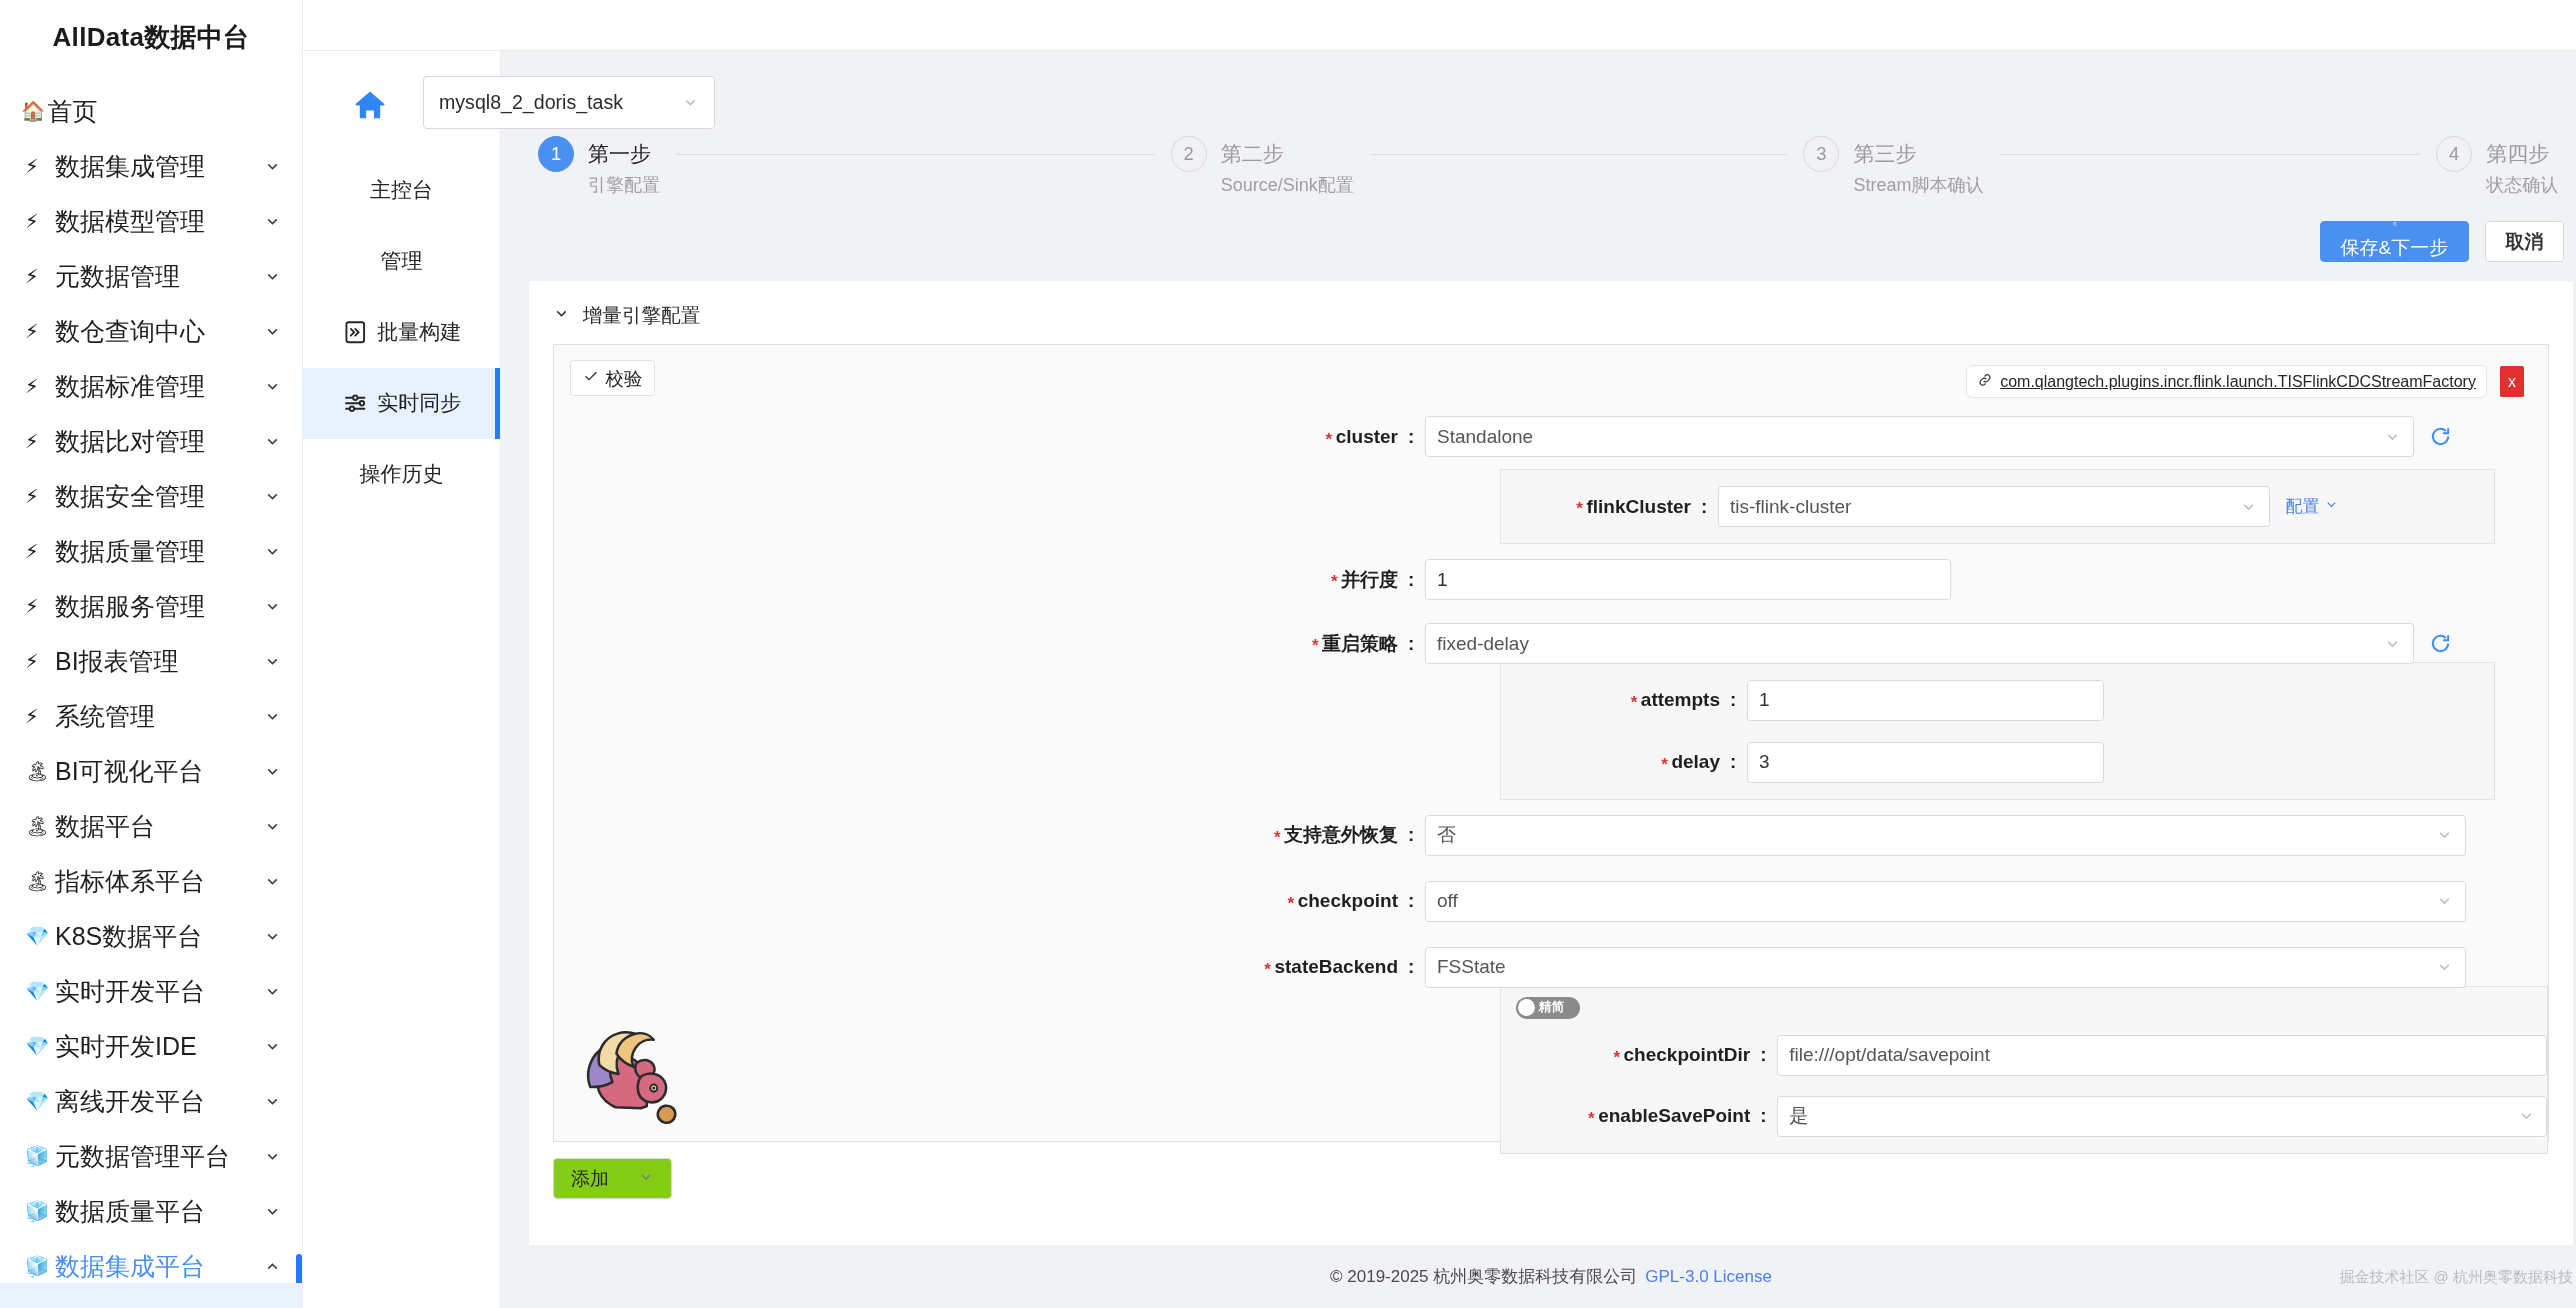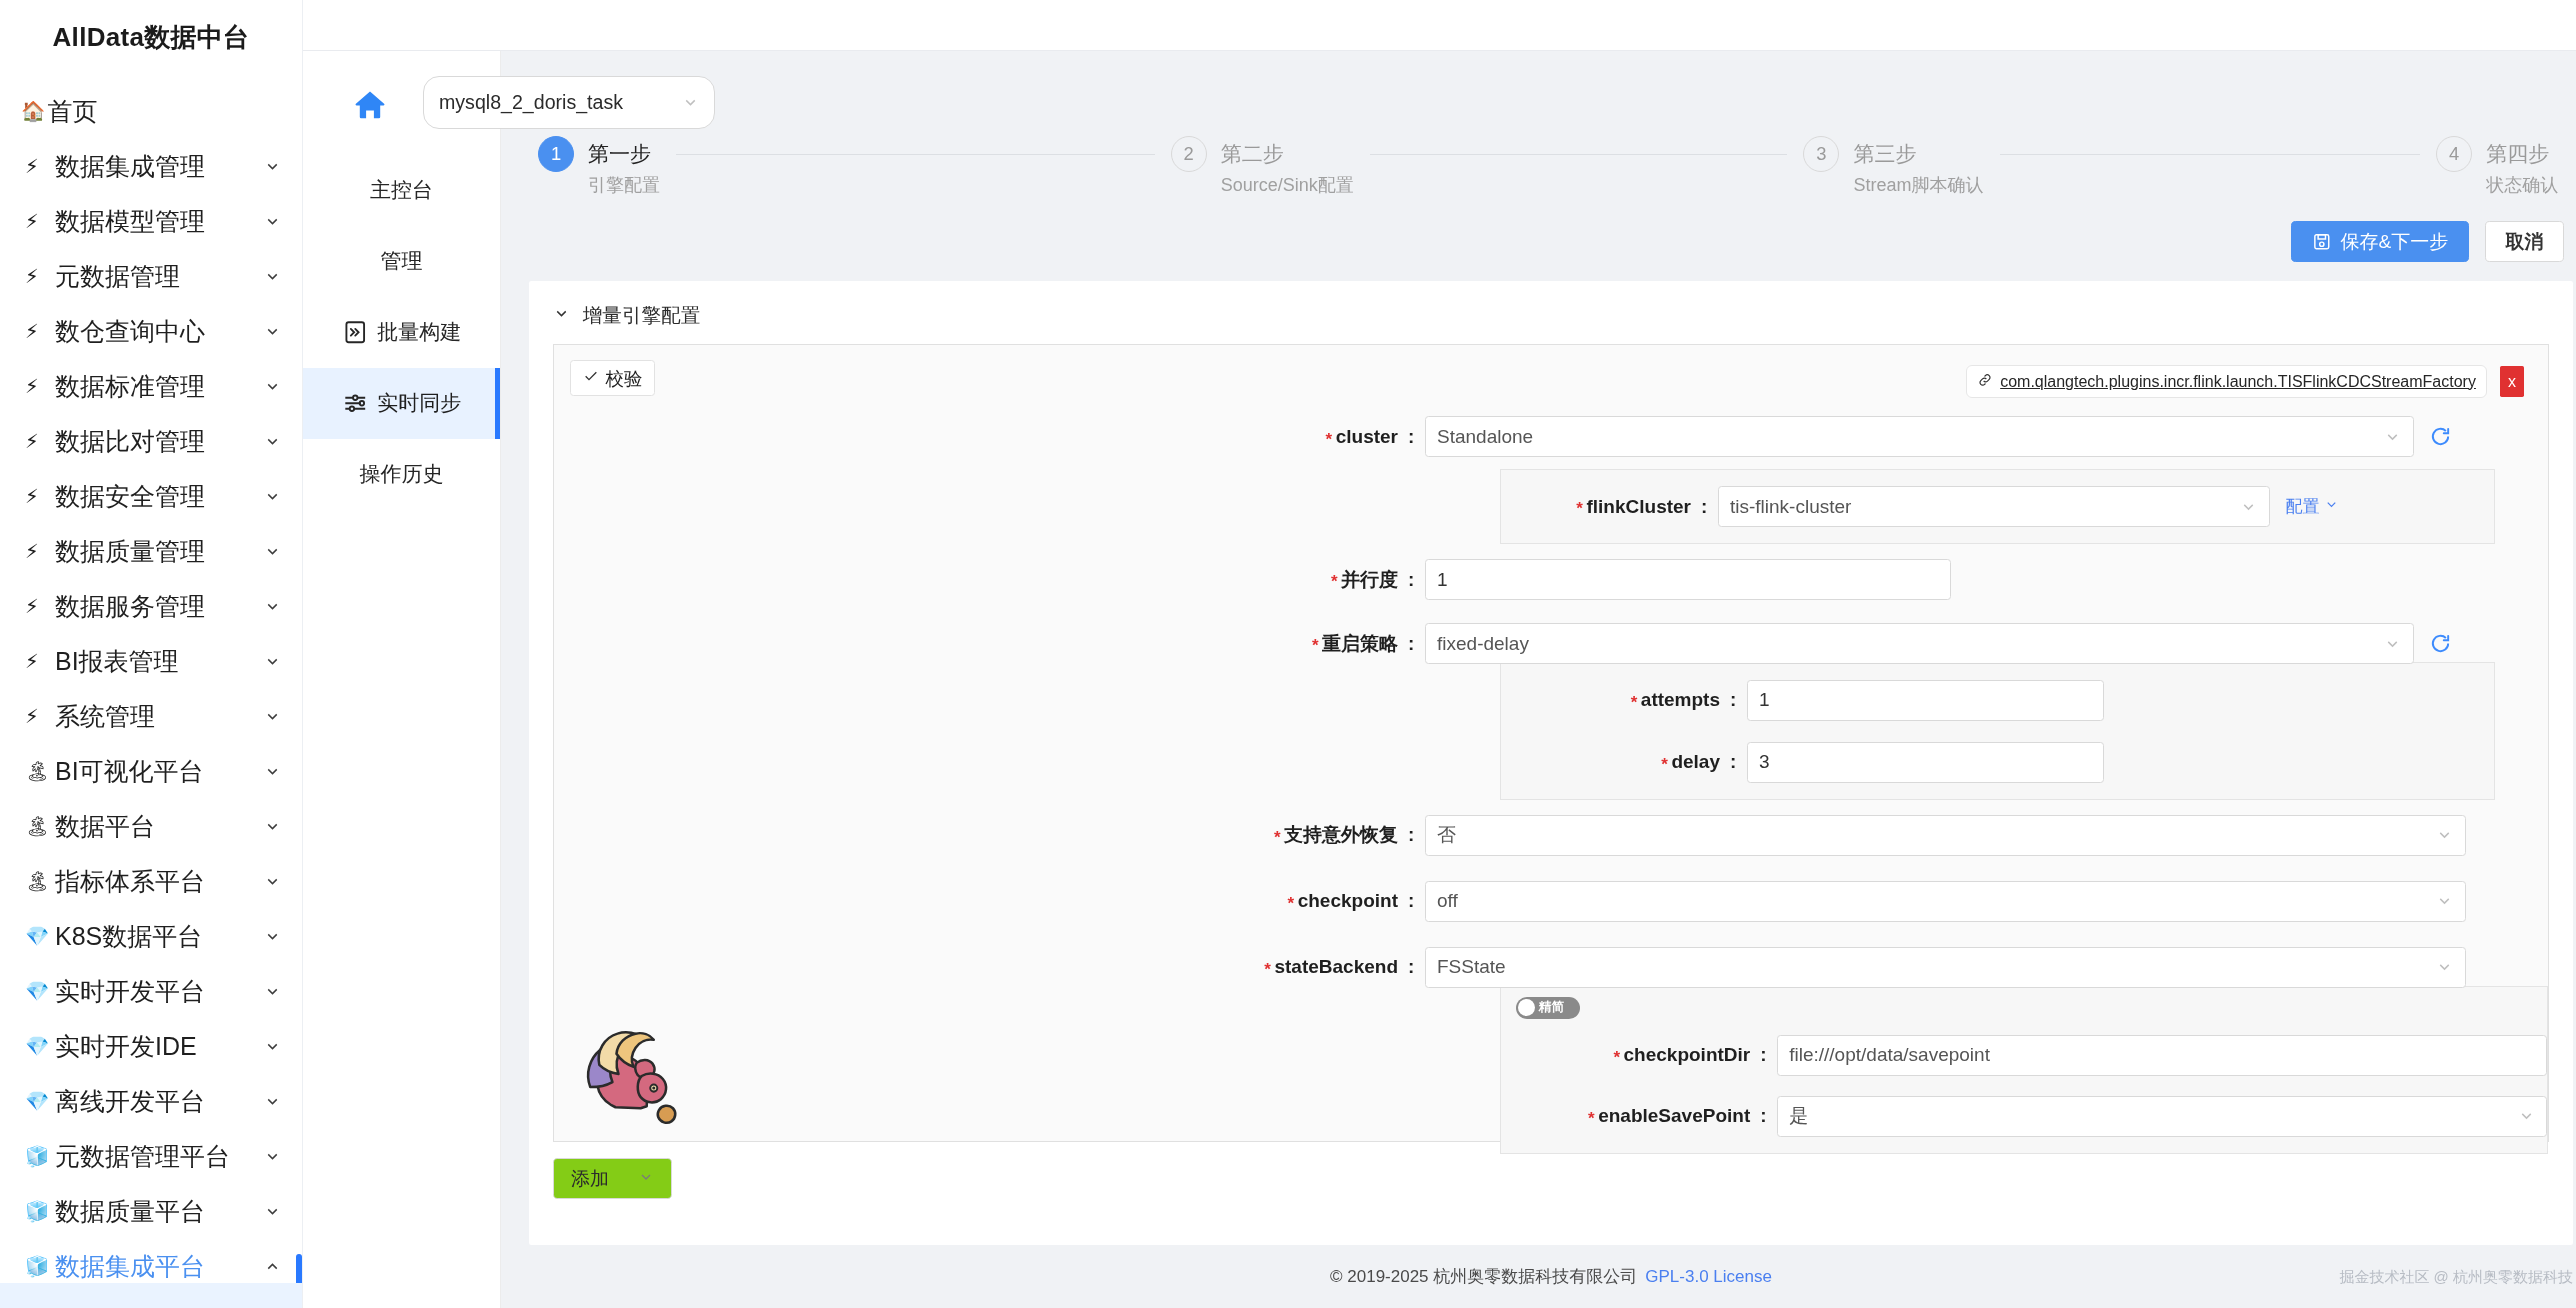--- a/index.html
+++ b/index.html
@@ -90,21 +90,21 @@
   .step.done .step-circle { background:#4a90f0; border-color:#4a90f0; color:#fff; }
   .step-texts { margin-left:14px; min-width:0; }
   .step-title { font-size:21px; color:#9a9a9a; line-height:36px; white-space:nowrap; }
   .step.done .step-title { color:#222; }
   .step-desc { font-size:18px; color:#a0a0a0; margin-top:1.2px; white-space:nowrap; }
   .step-line { flex:1; height:1.2px; background:#dcdfe3; margin-top:18px; margin-left:16px; margin-right:16px; min-width:23px; }
 
   .action-row { display:flex; justify-content:flex-end; gap:16px; padding:24px 37px 18.4px 37px; }
   .btn {
     height:41px; border-radius:4.6px; font-size:19px; display:flex; align-items:center;
-    justify-content:center; gap:9.2px; cursor:pointer; padding:0 19.6px; white-space:nowrap;
+    justify-content:center; gap:9.2px; cursor:pointer; padding:0 19.6px; white-space:nowrap;flex-direction:column;
   }
   .btn-primary { background:#4a90f0; color:#fff; border:0.6px solid #4a90f0; }
   .btn-primary svg { width:19.6px; height:19.6px; }
   .btn-default { background:#fff; color:#333; border:0.6px solid #d9d9d9;font-weight:bold; }
 
   
   .card {
     background:#fff; margin:0 28px; border-radius:2.3px; flex:1; min-height:0;
     padding: 19.6px 24px 0 24px; position:relative; overflow:hidden;
   }
@@ -430,21 +430,21 @@
                   <circle cx="9" cy="17" r="2"></circle>
                   <circle cx="18" cy="12" r="2"></circle>
                 </svg>
               </span>
               <span>实时同步</span>
             </div>
             <div class="inner-item">
               <span>操作历史</span>
             </div>
           </div>
-      <div style="position: absolute; left: 120px; top: 25px; width: 292px; height: 53px; border: 0.6px solid rgb(217, 217, 217); border-radius: 16px; background: rgb(255, 255, 255); display: flex; align-items: center; padding: 0px 15px; font-size: 19.6px; color: rgb(43, 43, 43);">
+      <div style="position: absolute; left: 120px; top: 25px; width: 292px; height: 53px; border: 0.6px solid rgb(217, 217, 217); border-radius: 4px; background: rgb(255, 255, 255); display: flex; align-items: center; padding: 0px 15px; font-size: 19.6px; color: rgb(43, 43, 43);">
             <span>mysql8_2_doris_task</span>
             <span style="margin-left:auto;display:flex;align-items:center;">
               <svg viewBox="0 0 24 24" width="17" height="17" fill="none" stroke="#bfbfbf" stroke-width="2">
                 <path d="M6 9l6 6 6-6"></path>
               </svg>
             </span>
           </div>
         </div>
 
       <div class="main">

